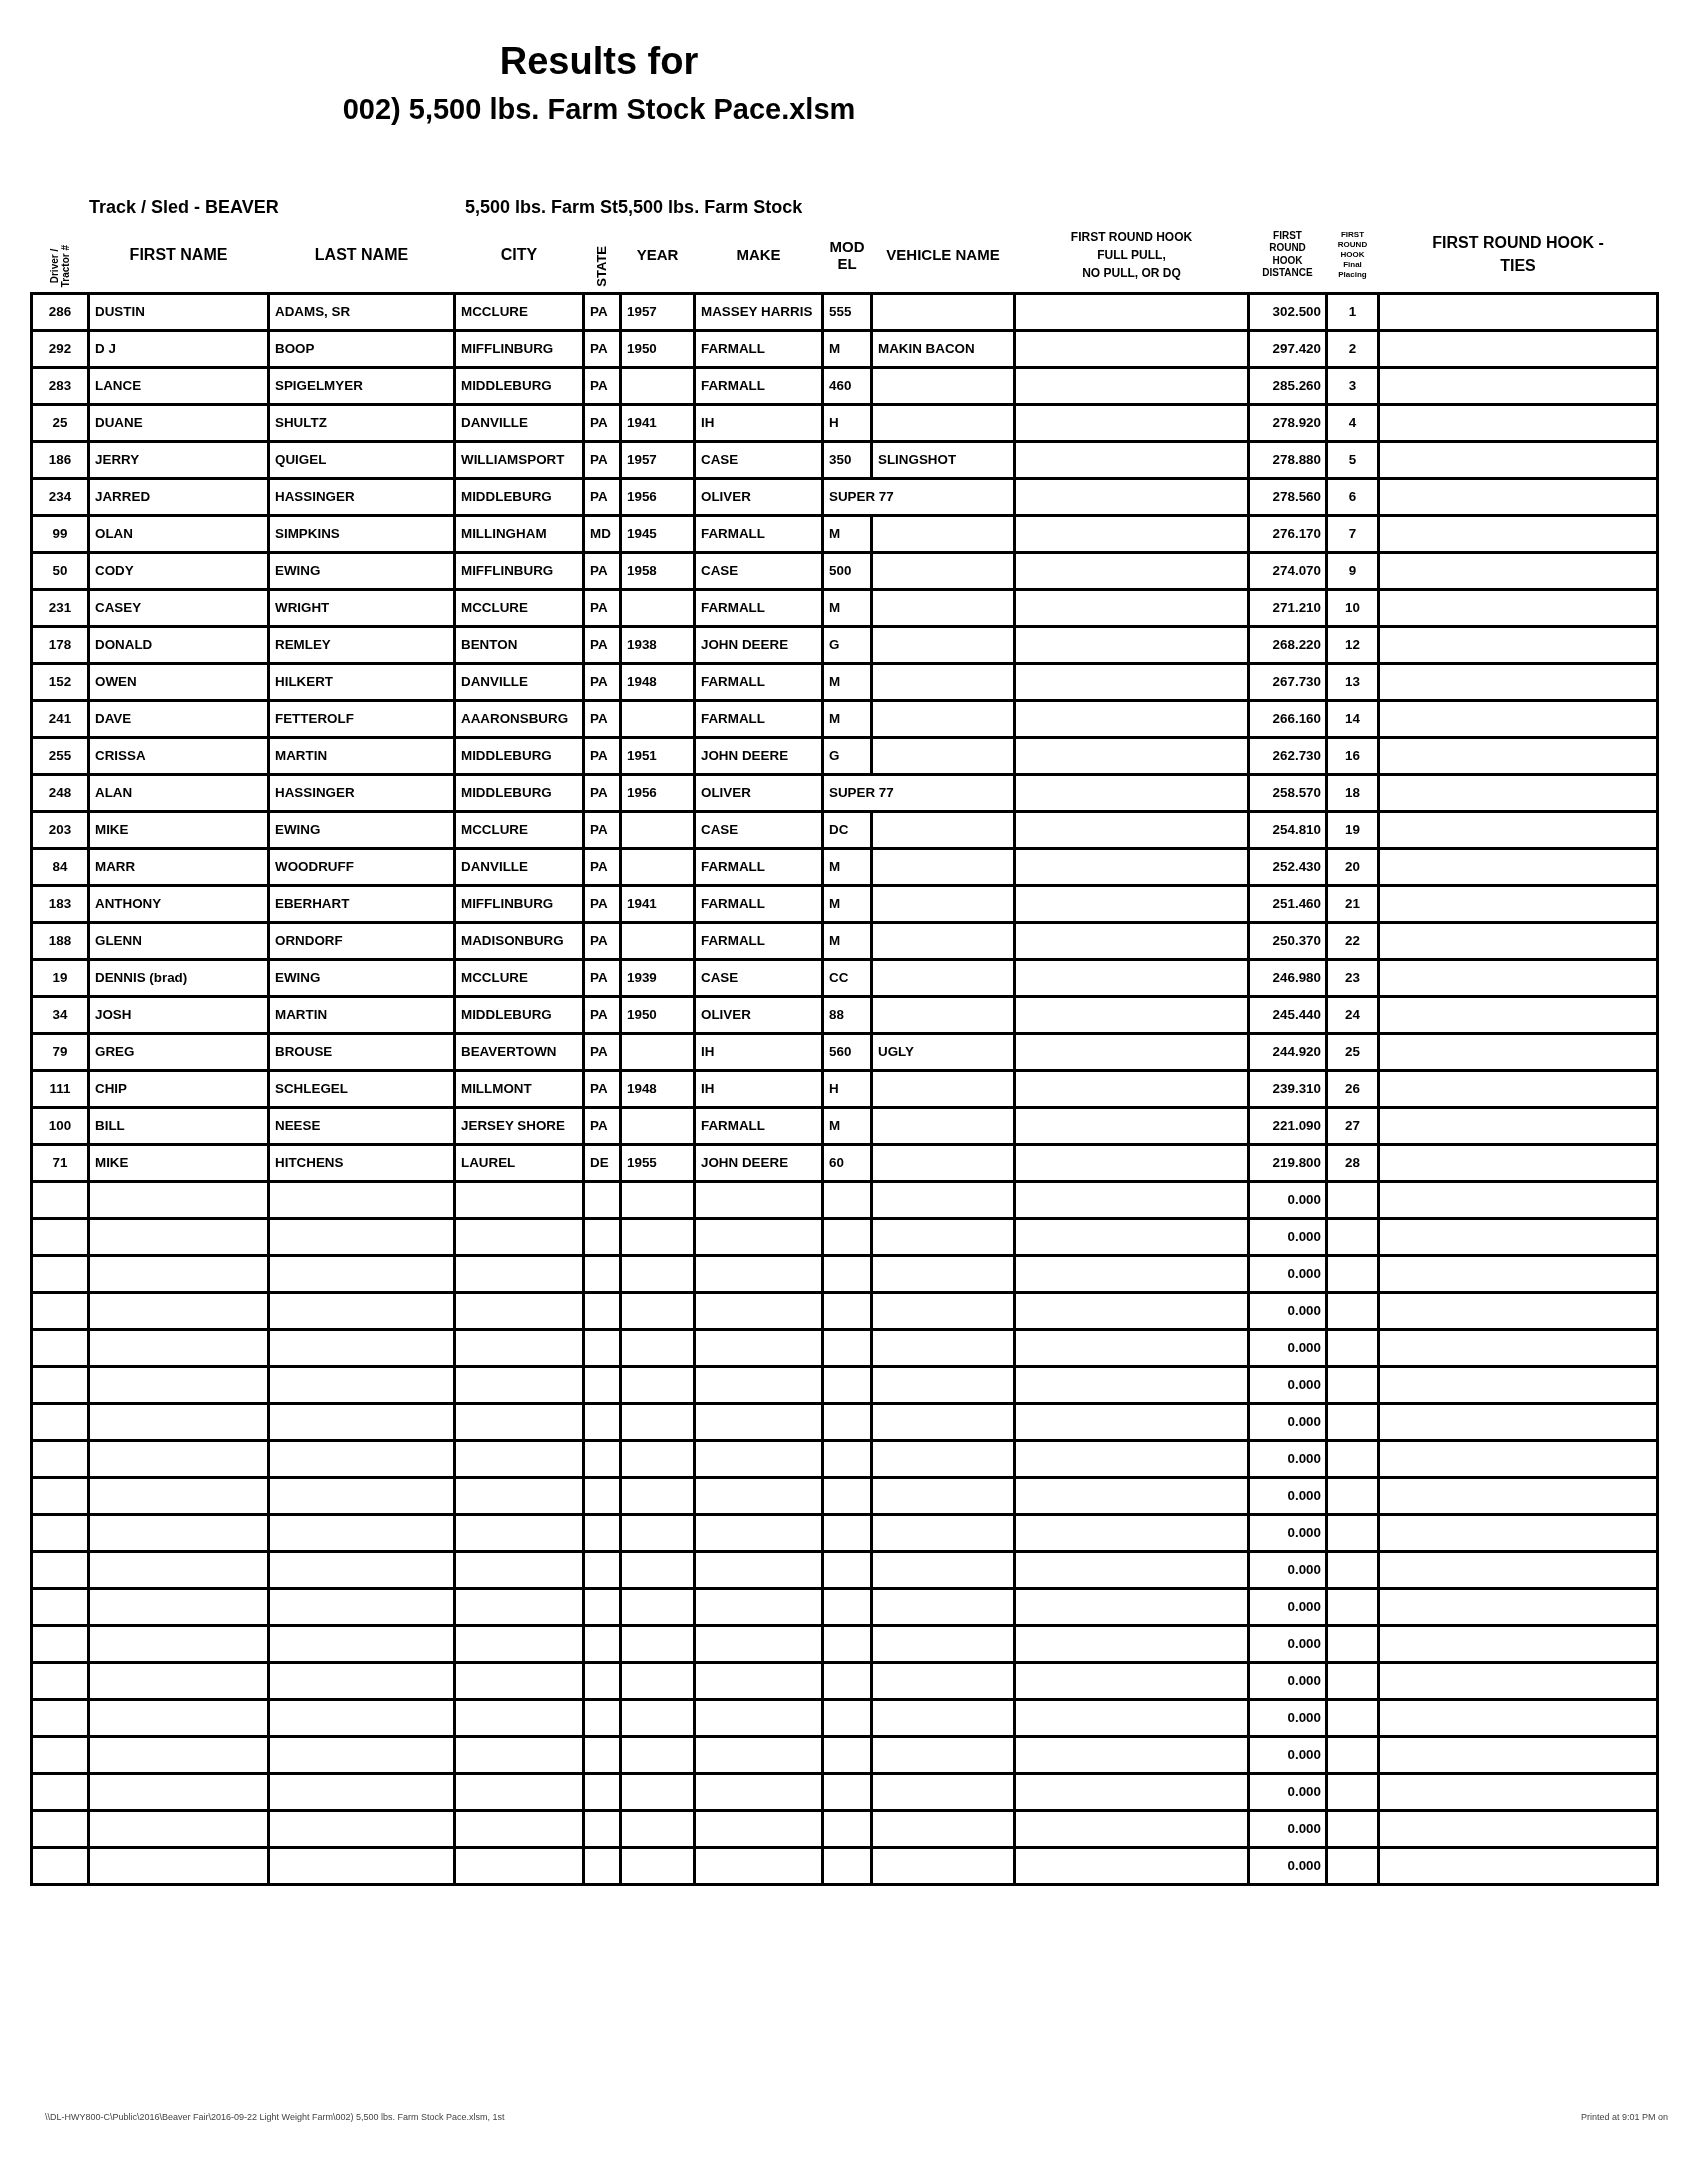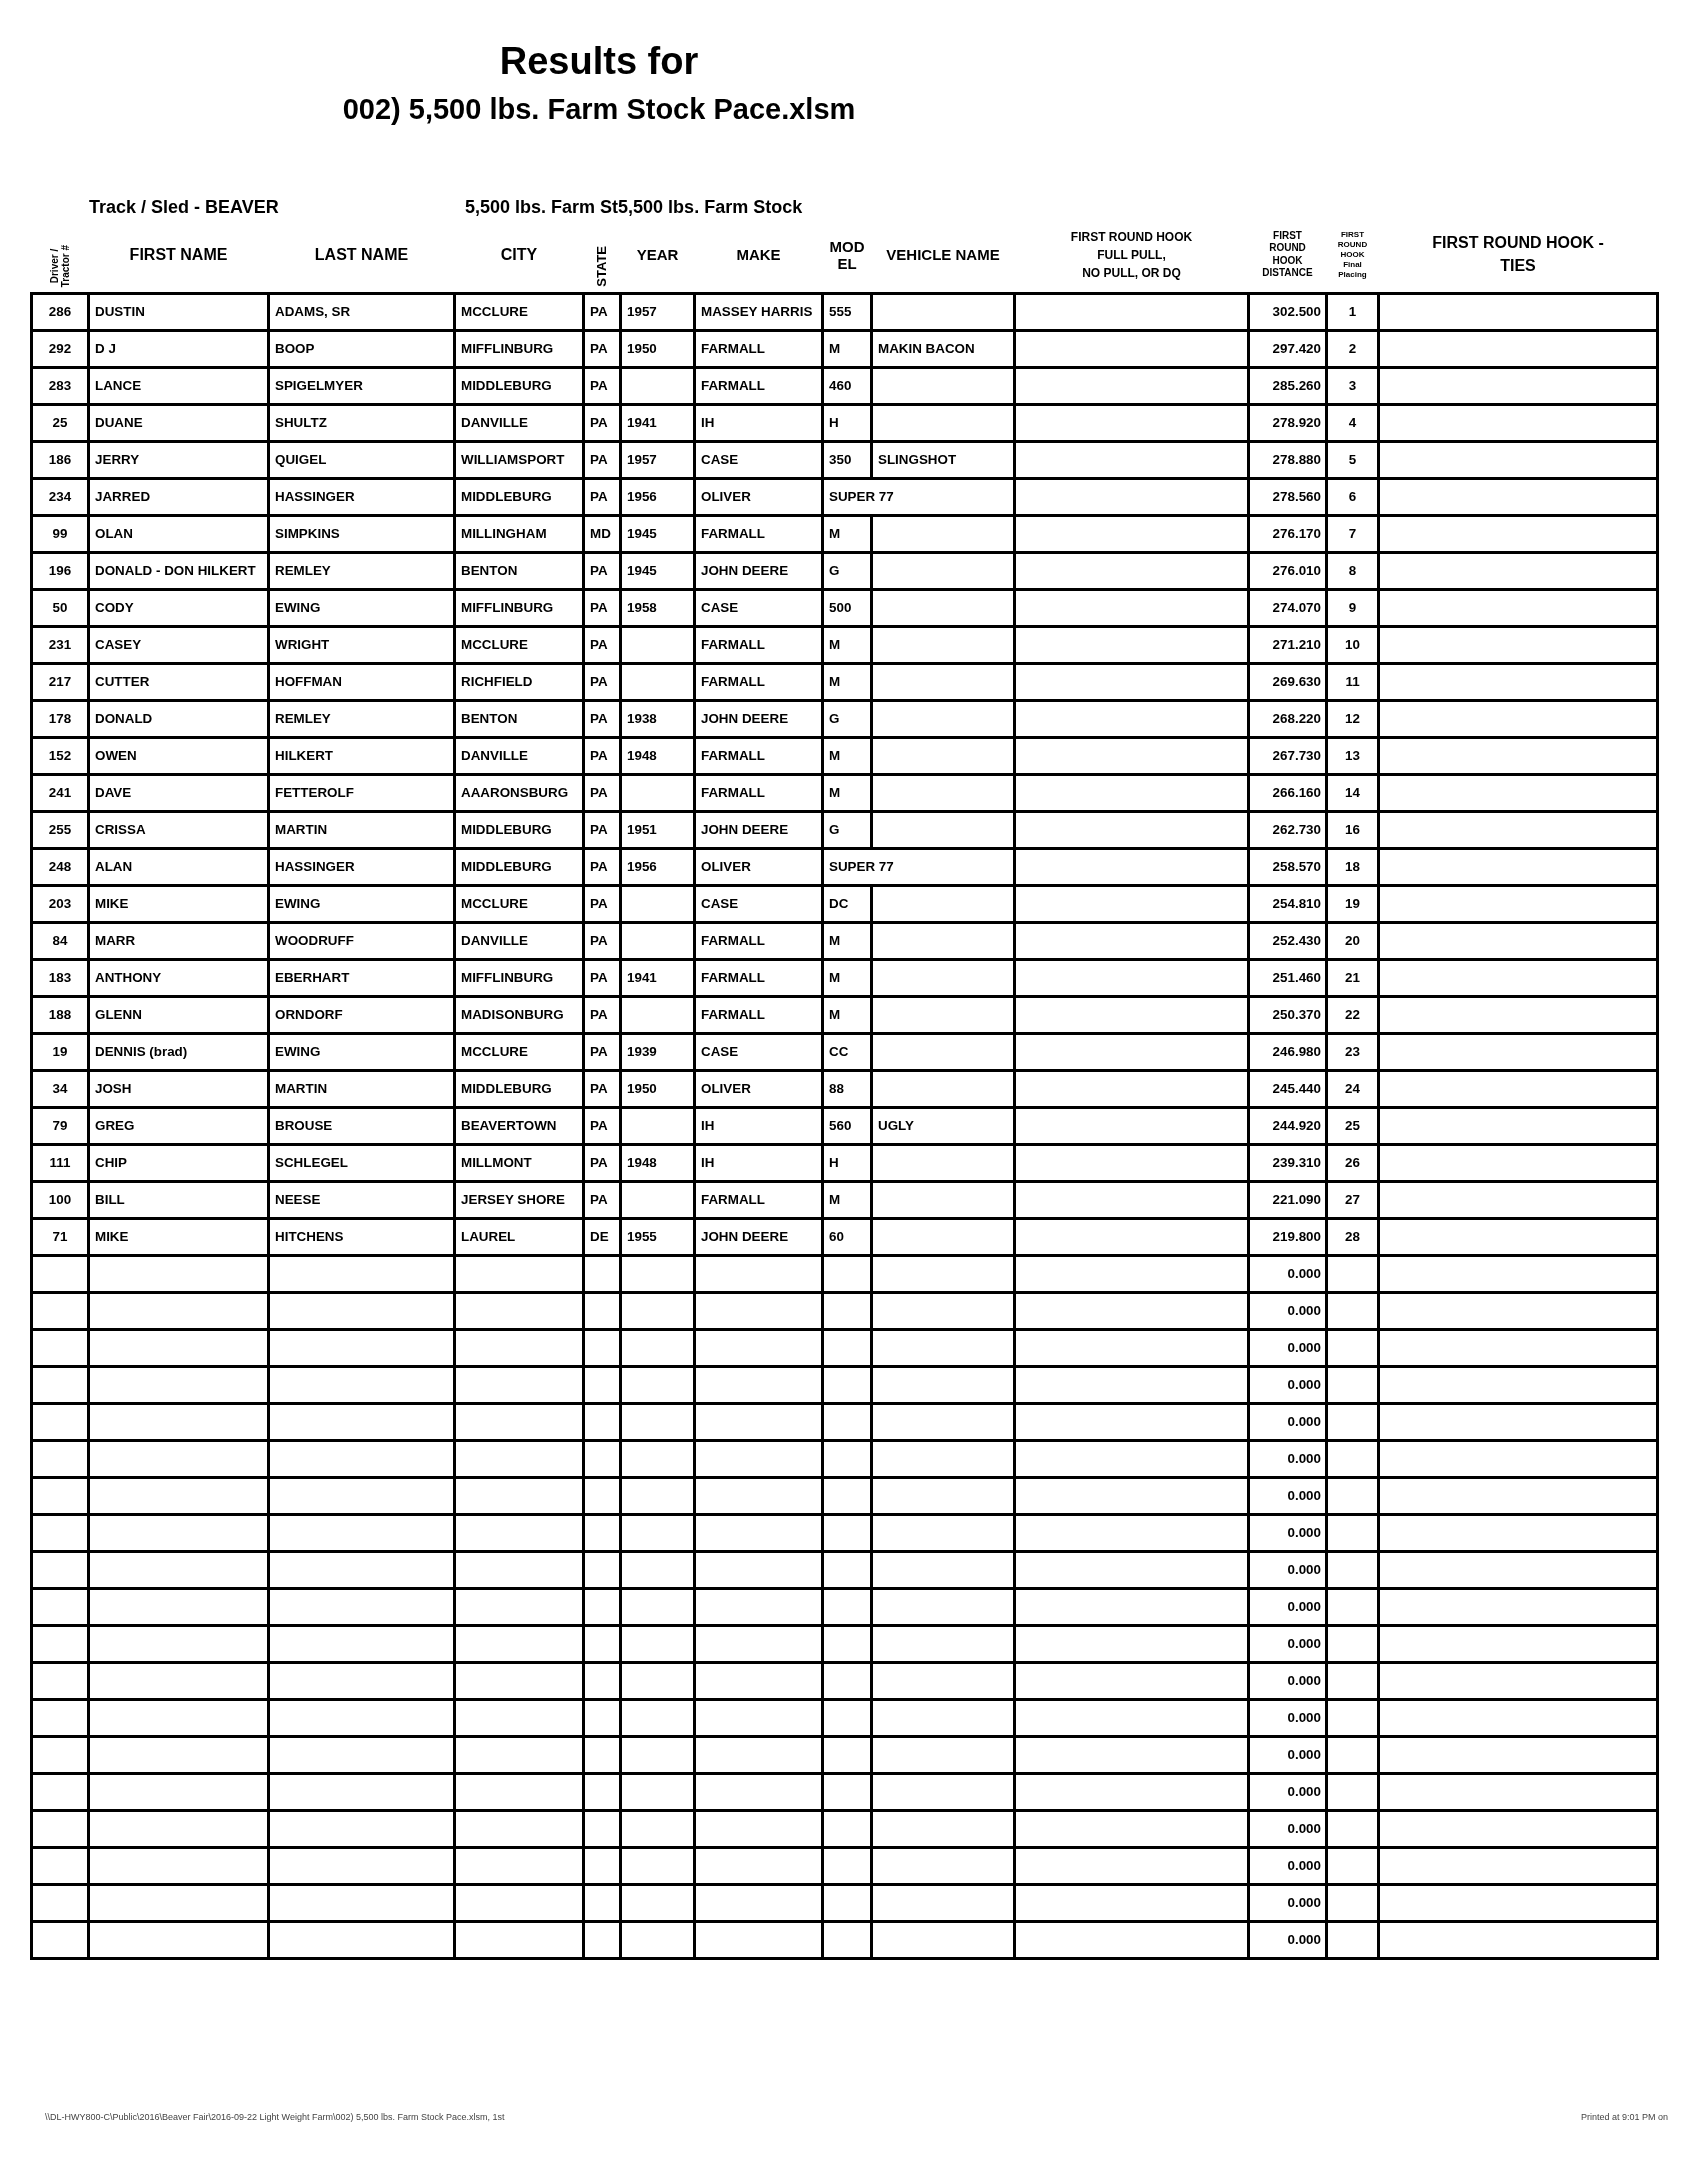--- a/index.html
+++ b/index.html
@@ -197,35 +197,20 @@
         <td class="c-text">1945</td>
         <td class="c-text">FARMALL</td>
         <td class="c-text">M</td>
         <td class="c-text"></td>
         <td class="c-text"></td>
         <td class="c-distance">276.170</td>
         <td class="c-placing">7</td>
         <td class="c-text"></td>
       </tr>
       <tr>
-        <td class="c-num">196</td>
-        <td class="c-text">DONALD - DON HILKERT</td>
-        <td class="c-text">REMLEY</td>
-        <td class="c-text">BENTON</td>
-        <td class="c-text">PA</td>
-        <td class="c-text">1945</td>
-        <td class="c-text">JOHN DEERE</td>
-        <td class="c-text">G</td>
-        <td class="c-text"></td>
-        <td class="c-text"></td>
-        <td class="c-distance">276.010</td>
-        <td class="c-placing">8</td>
-        <td class="c-text"></td>
-      </tr>
-      <tr>
         <td class="c-num">50</td>
         <td class="c-text">CODY</td>
         <td class="c-text">EWING</td>
         <td class="c-text">MIFFLINBURG</td>
         <td class="c-text">PA</td>
         <td class="c-text">1958</td>
         <td class="c-text">CASE</td>
         <td class="c-text">500</td>
         <td class="c-text"></td>
         <td class="c-text"></td>
@@ -239,35 +224,20 @@
         <td class="c-text">WRIGHT</td>
         <td class="c-text">MCCLURE</td>
         <td class="c-text">PA</td>
         <td class="c-text"></td>
         <td class="c-text">FARMALL</td>
         <td class="c-text">M</td>
         <td class="c-text"></td>
         <td class="c-text"></td>
         <td class="c-distance">271.210</td>
         <td class="c-placing">10</td>
-        <td class="c-text"></td>
-      </tr>
-      <tr>
-        <td class="c-num">217</td>
-        <td class="c-text">CUTTER</td>
-        <td class="c-text">HOFFMAN</td>
-        <td class="c-text">RICHFIELD</td>
-        <td class="c-text">PA</td>
-        <td class="c-text"></td>
-        <td class="c-text">FARMALL</td>
-        <td class="c-text">M</td>
-        <td class="c-text"></td>
-        <td class="c-text"></td>
-        <td class="c-distance">269.630</td>
-        <td class="c-placing">11</td>
         <td class="c-text"></td>
       </tr>
       <tr>
         <td class="c-num">178</td>
         <td class="c-text">DONALD</td>
         <td class="c-text">REMLEY</td>
         <td class="c-text">BENTON</td>
         <td class="c-text">PA</td>
         <td class="c-text">1938</td>
         <td class="c-text">JOHN DEERE</td>

